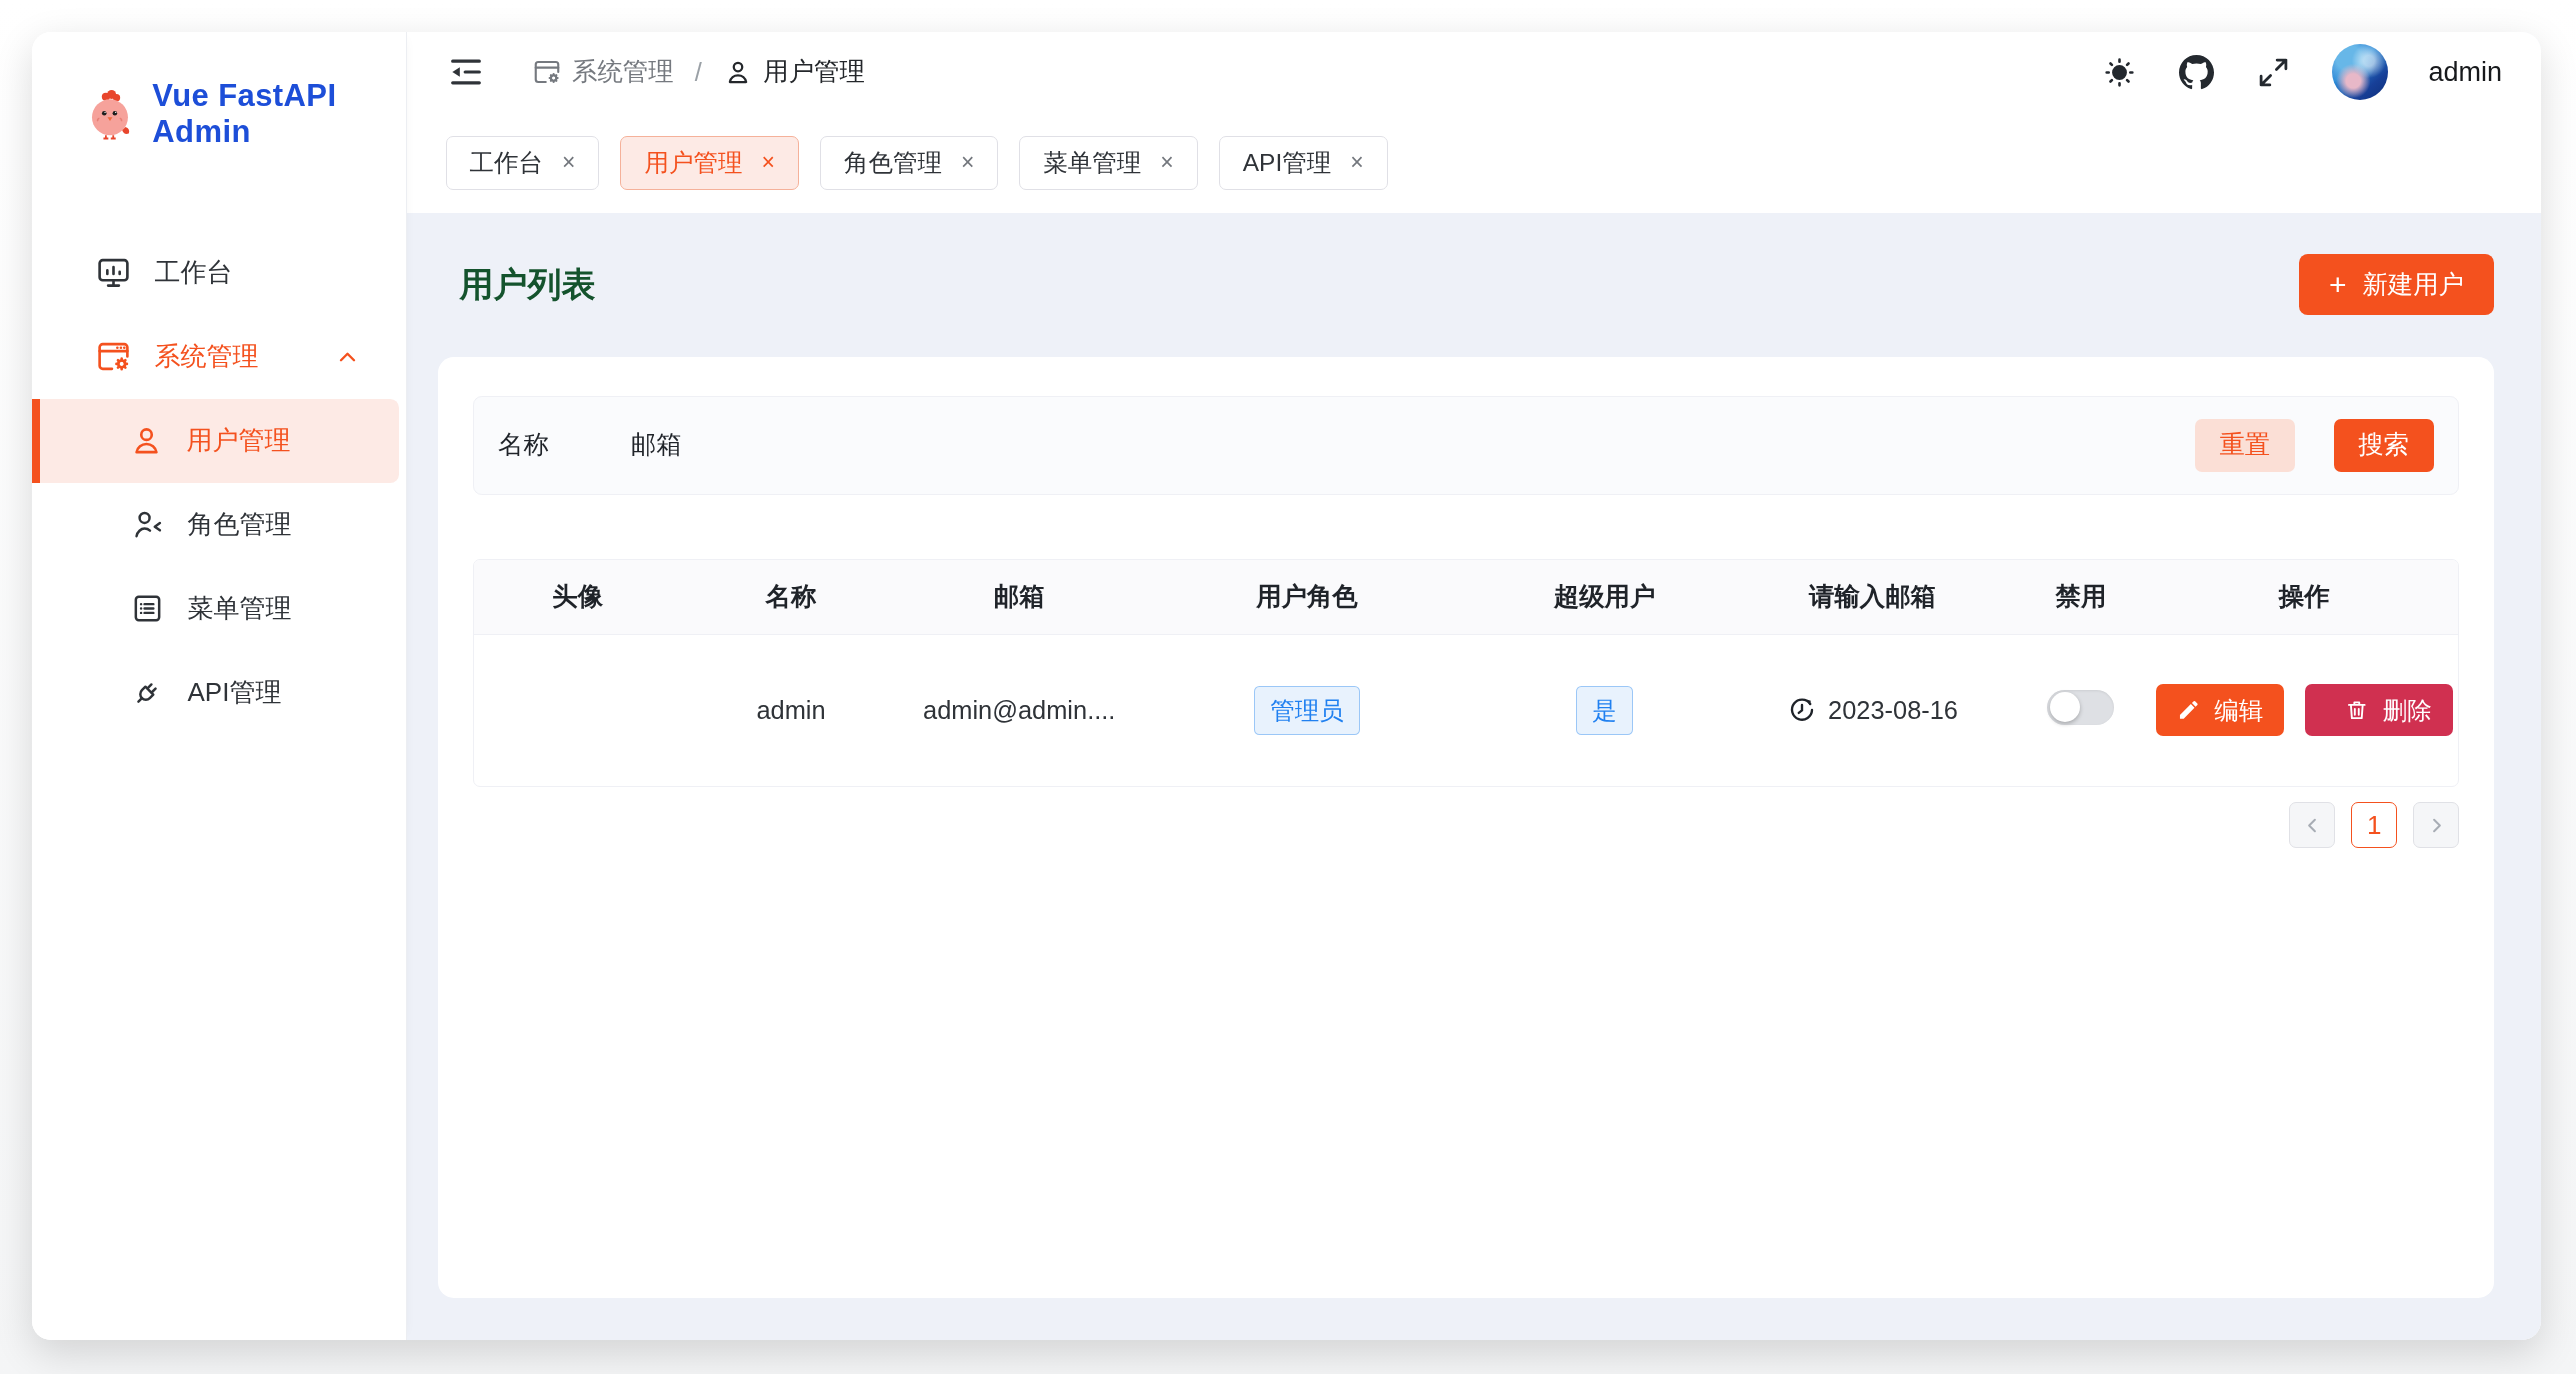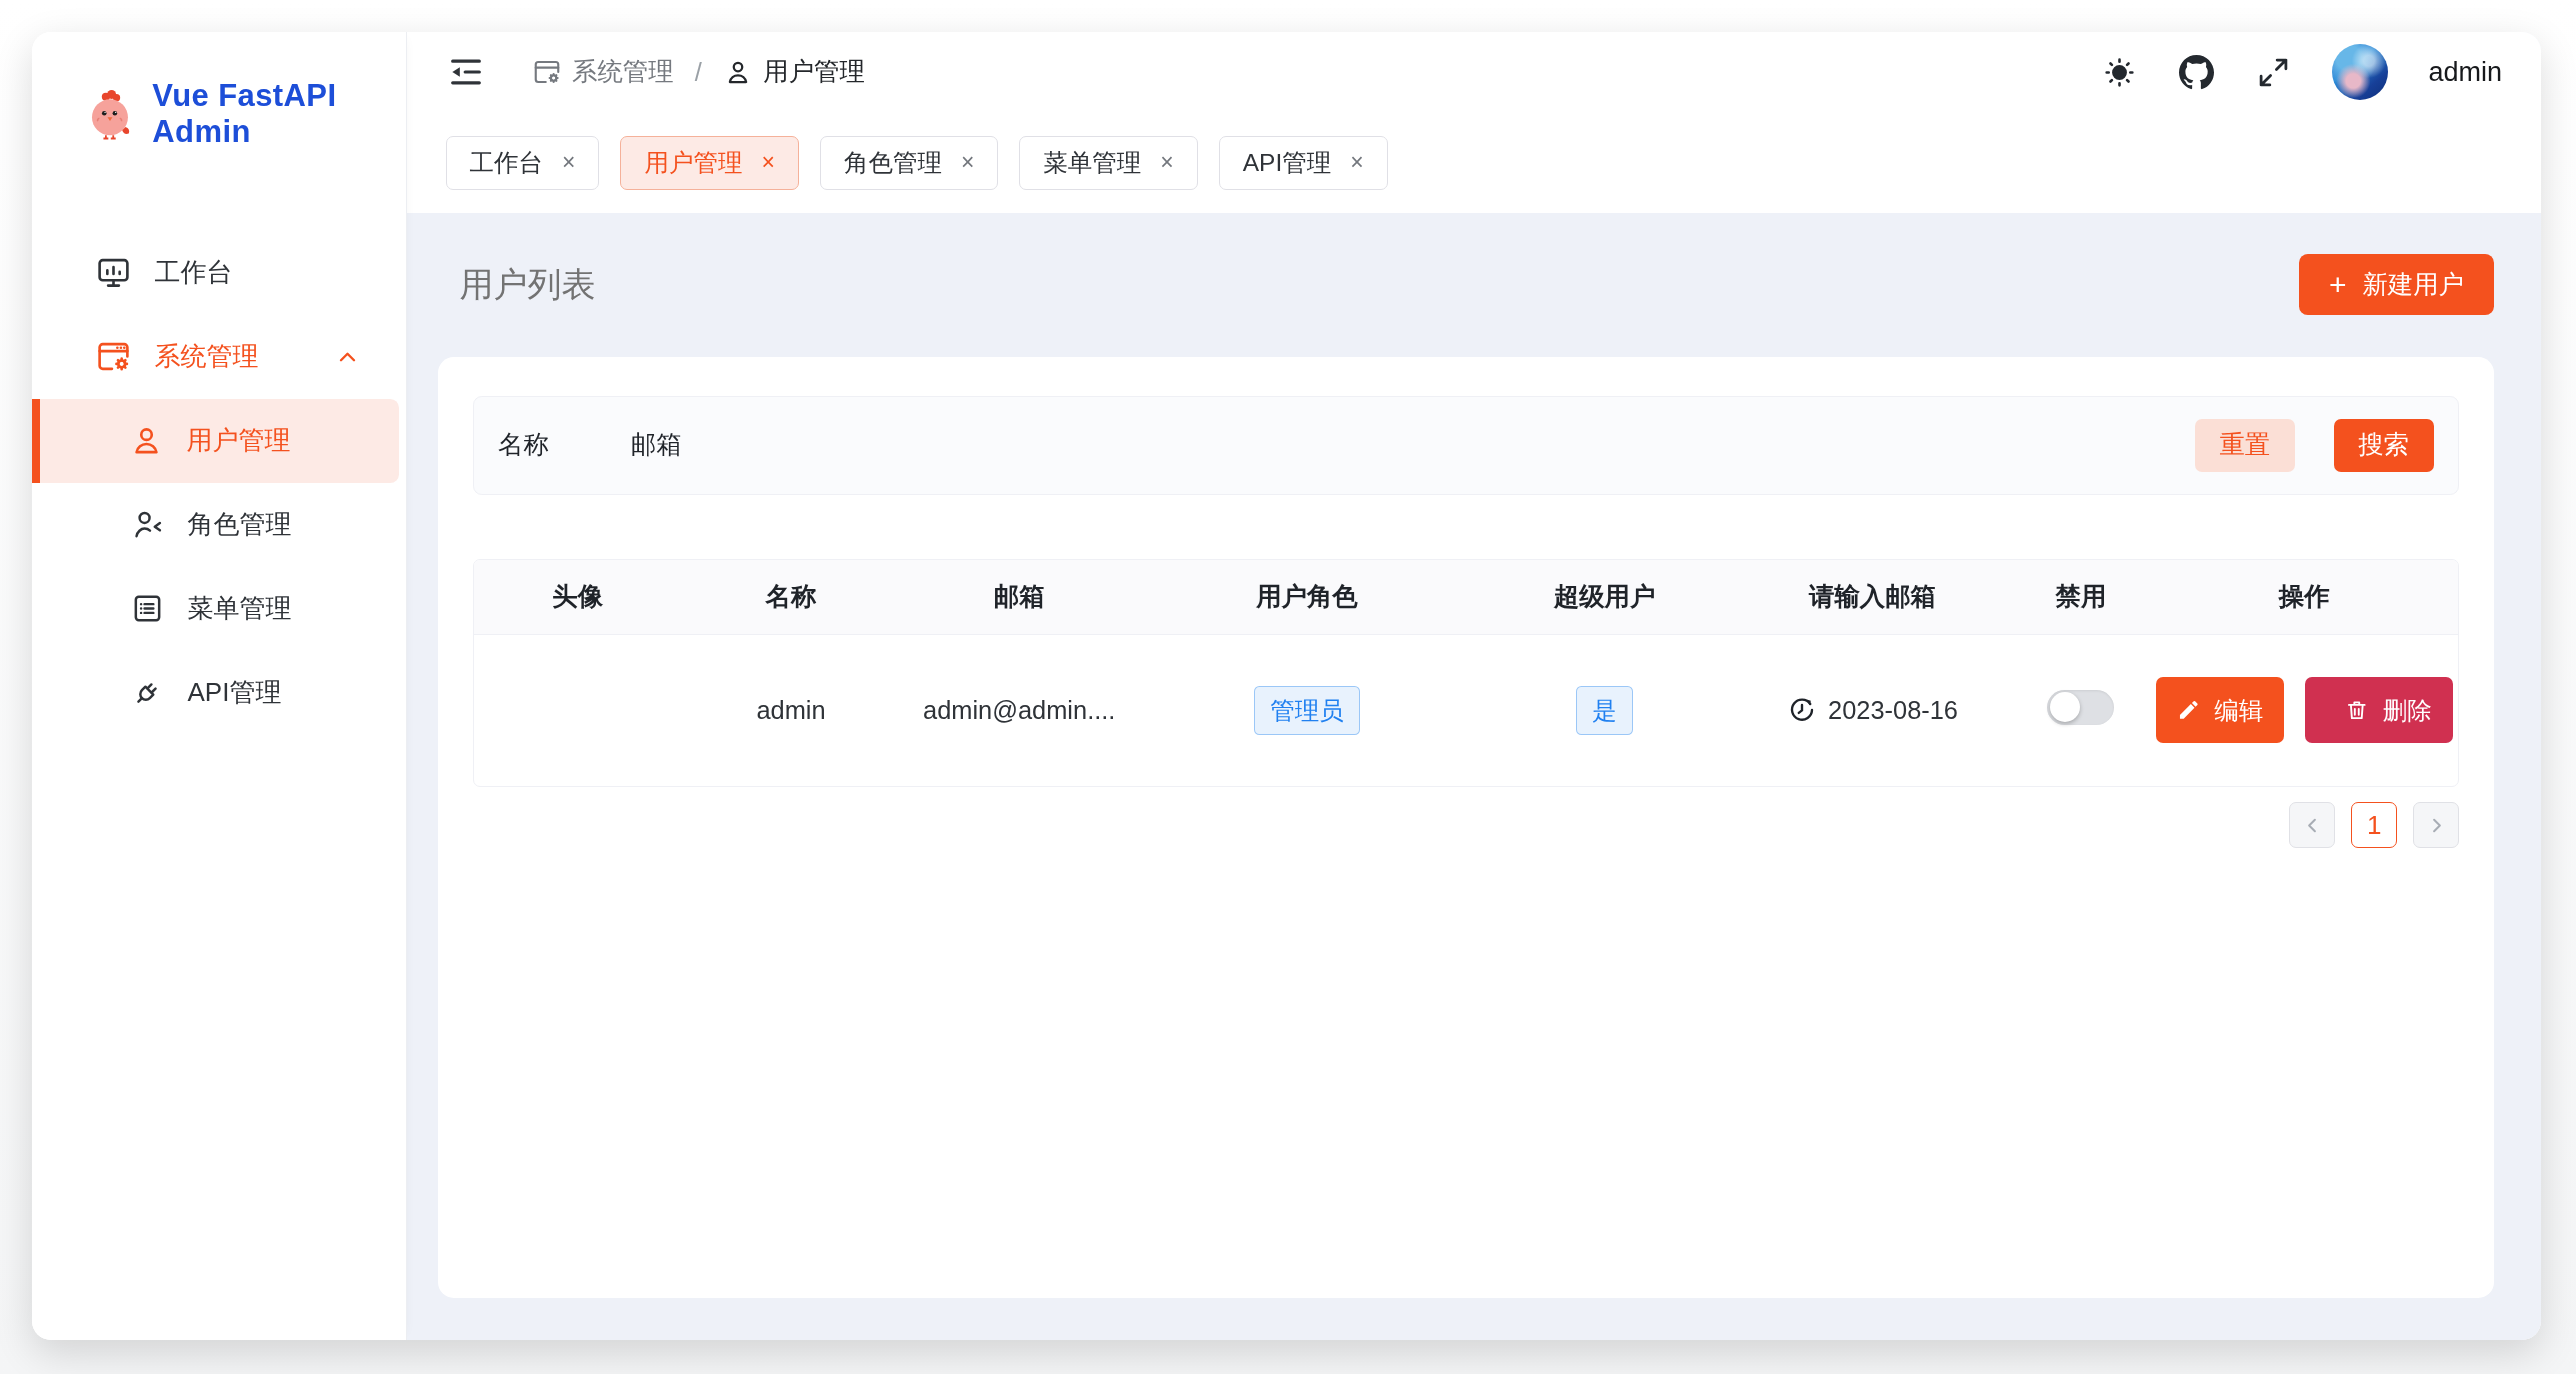--- a/index.html
+++ b/index.html
@@ -78,21 +78,21 @@
     height: 54px; display: flex; align-items: center; gap: 19px;
     padding: 0 23px; border: 0.9px solid #e0e0e6; border-radius: 7px;
     background: #fff; font-size: 24.5px; color: #2f3338; cursor: pointer;
   }
   .tab .tab-close { font-size: 23px; color: #73777d; line-height: 1; cursor: pointer; }
   .tab.active { background: #fdeae5; border-color: #f5b19a; color: #F4511E; }
   .tab.active .tab-close { color: #F4511E; }
   
   .content { flex: 1; padding: 0 47px 42px 31px; display: flex; flex-direction: column; min-height: 0; }
   .page-head { height: 144px; display: flex; align-items: center; padding-left: 22px; }
-  .page-title { font-size: 34px; font-weight: 400; color: #737373; }
+  .page-title { font-size: 34px; font-weight: 700; color: #14532d; }
   .btn-create {
     margin-left: auto; height: 61px; padding: 0 30px; border: none; border-radius: 8.8px;
     background: #F4511E; color: #fff; font-size: 25.4px; display: flex; align-items: center; gap: 15.8px;
     cursor: pointer; font-family: inherit;
   }
   .plus-glyph { font-size: 30px; font-weight: 400; line-height: 1; }
   .card {
     background: #fff; border-radius: 15.8px; padding: 39px 35px; flex: 1;
     display: flex; flex-direction: column; min-height: 0;
   }
@@ -138,21 +138,21 @@
   .switch {
     width: 67px; height: 35px; border-radius: 17.5px; background: #dee0e4;
     position: relative; cursor: pointer; display: inline-block;
     box-shadow: inset 0 0.9px 2.6px rgba(0,0,0,.08);
   }
   .switch .knob {
     position: absolute; left: 2.6px; top: 2.6px; width: 30px; height: 30px; border-radius: 50%;
     background: #fff; box-shadow: 0 1.8px 4.4px rgba(0,0,0,.25);
   }
   .btn-edit, .btn-delete {
-    height: 66px; padding: 0 21px; border: none; border-radius: 7px;
+    height: 52px; padding: 0 21px; border: none; border-radius: 7px;
     color: #fff; font-size: 24.5px; display: inline-flex; align-items: center; gap: 14px;
     cursor: pointer; font-family: inherit;
   }
   .btn-edit { background: #F4511E; }
   .btn-delete { background: #d03050; margin-left: 14px; padding-left: 40px; }
   .btn-edit svg, .btn-delete svg { width: 23.6px; height: 23.6px; }
   
   .pagination { margin-top: 15.8px; display: flex; justify-content: flex-end; gap: 15.8px; }
   .page-btn {
     width: 46px; height: 46px; border-radius: 7px; border: 0.9px solid #e0e1e6;

